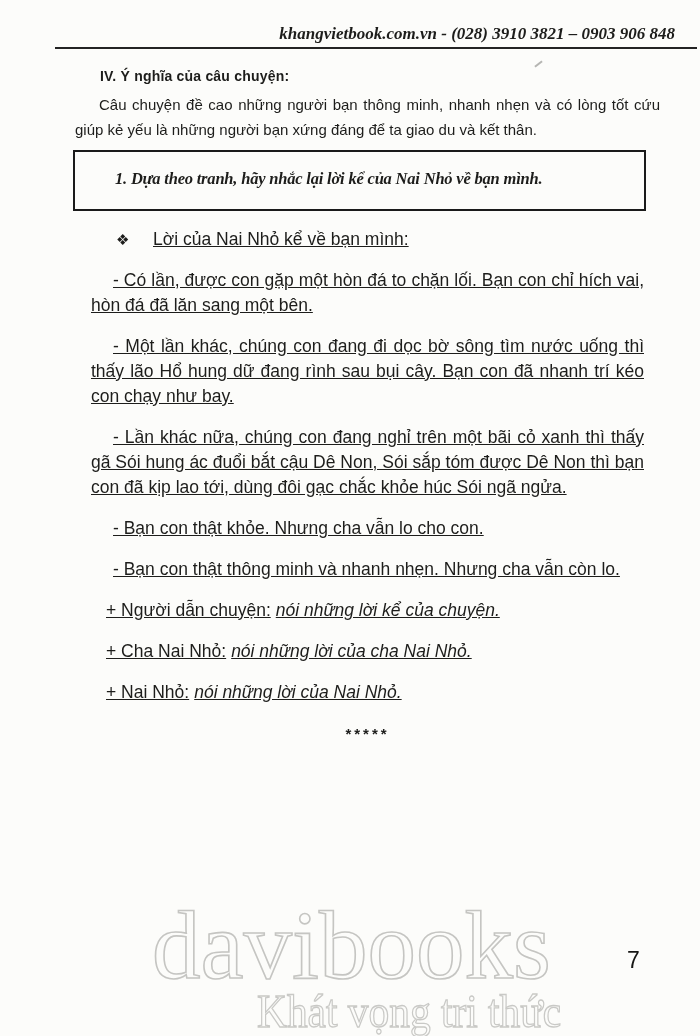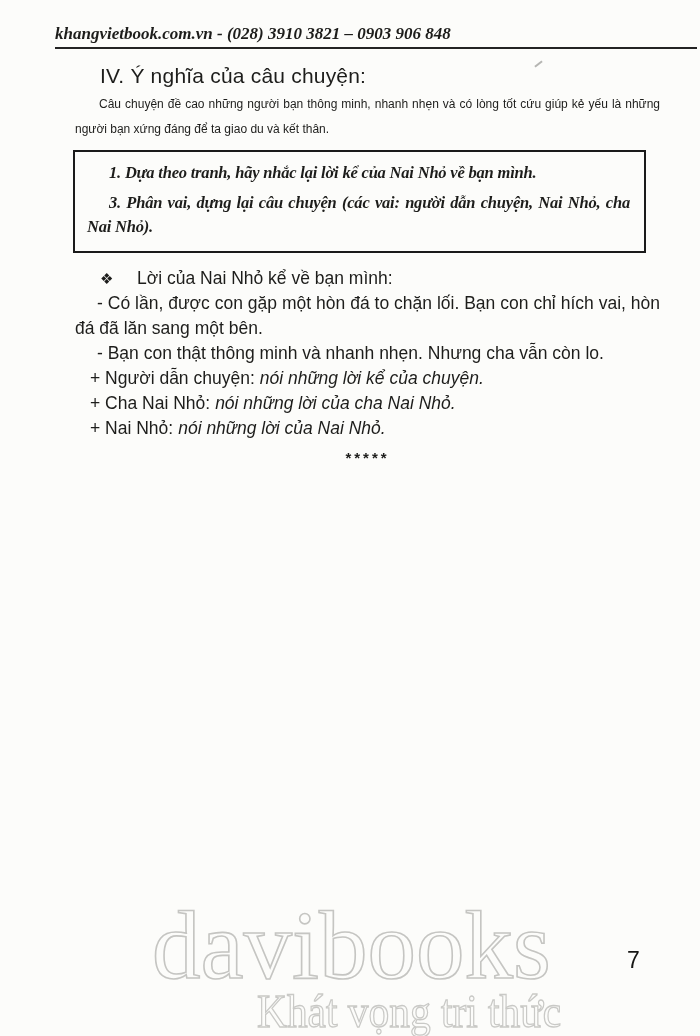--- a/index.html
+++ b/index.html
@@ -8,56 +8,56 @@
     background:#fcfcfa;
     color:#1d1d1b;
     font-family:"Liberation Sans", sans-serif;
     position:relative;
     overflow:hidden;
   }
   .header {
     margin:24px 3px 0 55px;
     padding:0 22px 4px 0;
     border-bottom:2.5px solid #232323;
-    text-align:left;
+    text-align:right;
     font-family:"Liberation Serif", serif;
     font-weight:bold; font-style:italic;
     font-size:17px; line-height:19px;
     white-space:nowrap;
   }
   .scan-artifact {
     position:absolute; left:534px; top:63px;
     width:9px; height:2px; background:#7a7a76;
     opacity:.55; transform:rotate(-38deg);
   }
   .page-title {
     margin:14px 40px 0 100px;
-    font-size:21px; font-weight:normal;
+    font-size:14px; font-weight:bold;
     line-height:26px; letter-spacing:.2px;
   }
   .intro {
     margin:3px 40px 0 75px;
-    font-size:12px; line-height:25px;
+    font-size:15px; line-height:25px;
     text-align:justify; text-indent:24px;
   }
   .question-box {
     margin:8px 54px 0 73px;
     border:2.5px solid #1a1a1a;
     padding:4px 9px 6px 7px;
     font-family:"Liberation Serif", serif;
     font-weight:bold; font-style:italic;
     font-size:16.5px; line-height:24.5px;
     letter-spacing:-0.2px;
   }
-  .question-box p { margin:5px; text-indent:22px; text-align:justify; }
+  .question-box p { margin:11px; text-indent:22px; text-align:justify; }
   .story {
     margin:13px 40px 0 75px;
     font-size:17.5px; line-height:25px;
   }
-  .story p { margin:0; }
+  .story p { margin:16px;text-decoration:underline; }
   .section-title-line { padding-left:25px; }
   .bullet { display:inline-block; width:37px; font-size:15px; }
   .para { text-indent:22px; text-align:justify; }
   .role-line { text-indent:15px; }
   .role-desc { font-style:italic; margin-left:5px; }
   .separator {
     margin-top:4px; text-align:center;
     font-weight:bold; font-size:15px; letter-spacing:3px;
   }
   .watermark-title {
@@ -87,30 +87,32 @@
   <span>khangvietbook.com.vn - (028) 3910 3821 – 0903 906 848</span>
 </div>
 <div class="scan-artifact"></div>
 
 <div class="page-title">IV. Ý nghĩa của câu chuyện:</div>
 
 <p class="intro">Câu chuyện đề cao những người bạn thông minh, nhanh nhẹn và có lòng tốt cứu giúp kẻ yếu là những người bạn xứng đáng để ta giao du và kết thân.</p>
 
 <div class="question-box">
   <p>1. Dựa theo tranh, hãy nhắc lại lời kể của Nai Nhỏ về bạn mình.</p>
-  <p>3. Phân vai, dựng lại câu chuyện (các vai: người dẫn chuyện, Nai Nhỏ, cha Nai Nhỏ).</p>
 </div>
 
 <div class="story">
 
   <p class="section-title-line">
     <span class="bullet">❖</span><span>Lời của Nai Nhỏ kể về bạn mình:</span>
   </p>
   <p class="para">- Có lần, được con gặp một hòn đá to chặn lối. Bạn con chỉ hích vai, hòn đá đã lăn sang một bên.</p>
+  <p class="para">- Một lần khác, chúng con đang đi dọc bờ sông tìm nước uống thì thấy lão Hổ hung dữ đang rình sau bụi cây. Bạn con đã nhanh trí kéo con chạy như bay.</p>
+  <p class="para">- Lần khác nữa, chúng con đang nghỉ trên một bãi cỏ xanh thì thấy gã Sói hung ác đuổi bắt cậu Dê Non, Sói sắp tóm được Dê Non thì bạn con đã kịp lao tới, dùng đôi gạc chắc khỏe húc Sói ngã ngửa.</p>
 
+  <p class="para">- Bạn con thật khỏe. Nhưng cha vẫn lo cho con.</p>
   <p class="para">- Bạn con thật thông minh và nhanh nhẹn. Nhưng cha vẫn còn lo.</p>
 
   <p class="role-line">
     <span>+ Người dẫn chuyện:</span><span class="role-desc">nói những lời kể của chuyện.</span>
   </p>
   <p class="role-line">
     <span>+ Cha Nai Nhỏ:</span><span class="role-desc">nói những lời của cha Nai Nhỏ.</span>
   </p>
   <p class="role-line">
     <span>+ Nai Nhỏ:</span><span class="role-desc">nói những lời của Nai Nhỏ.</span>

